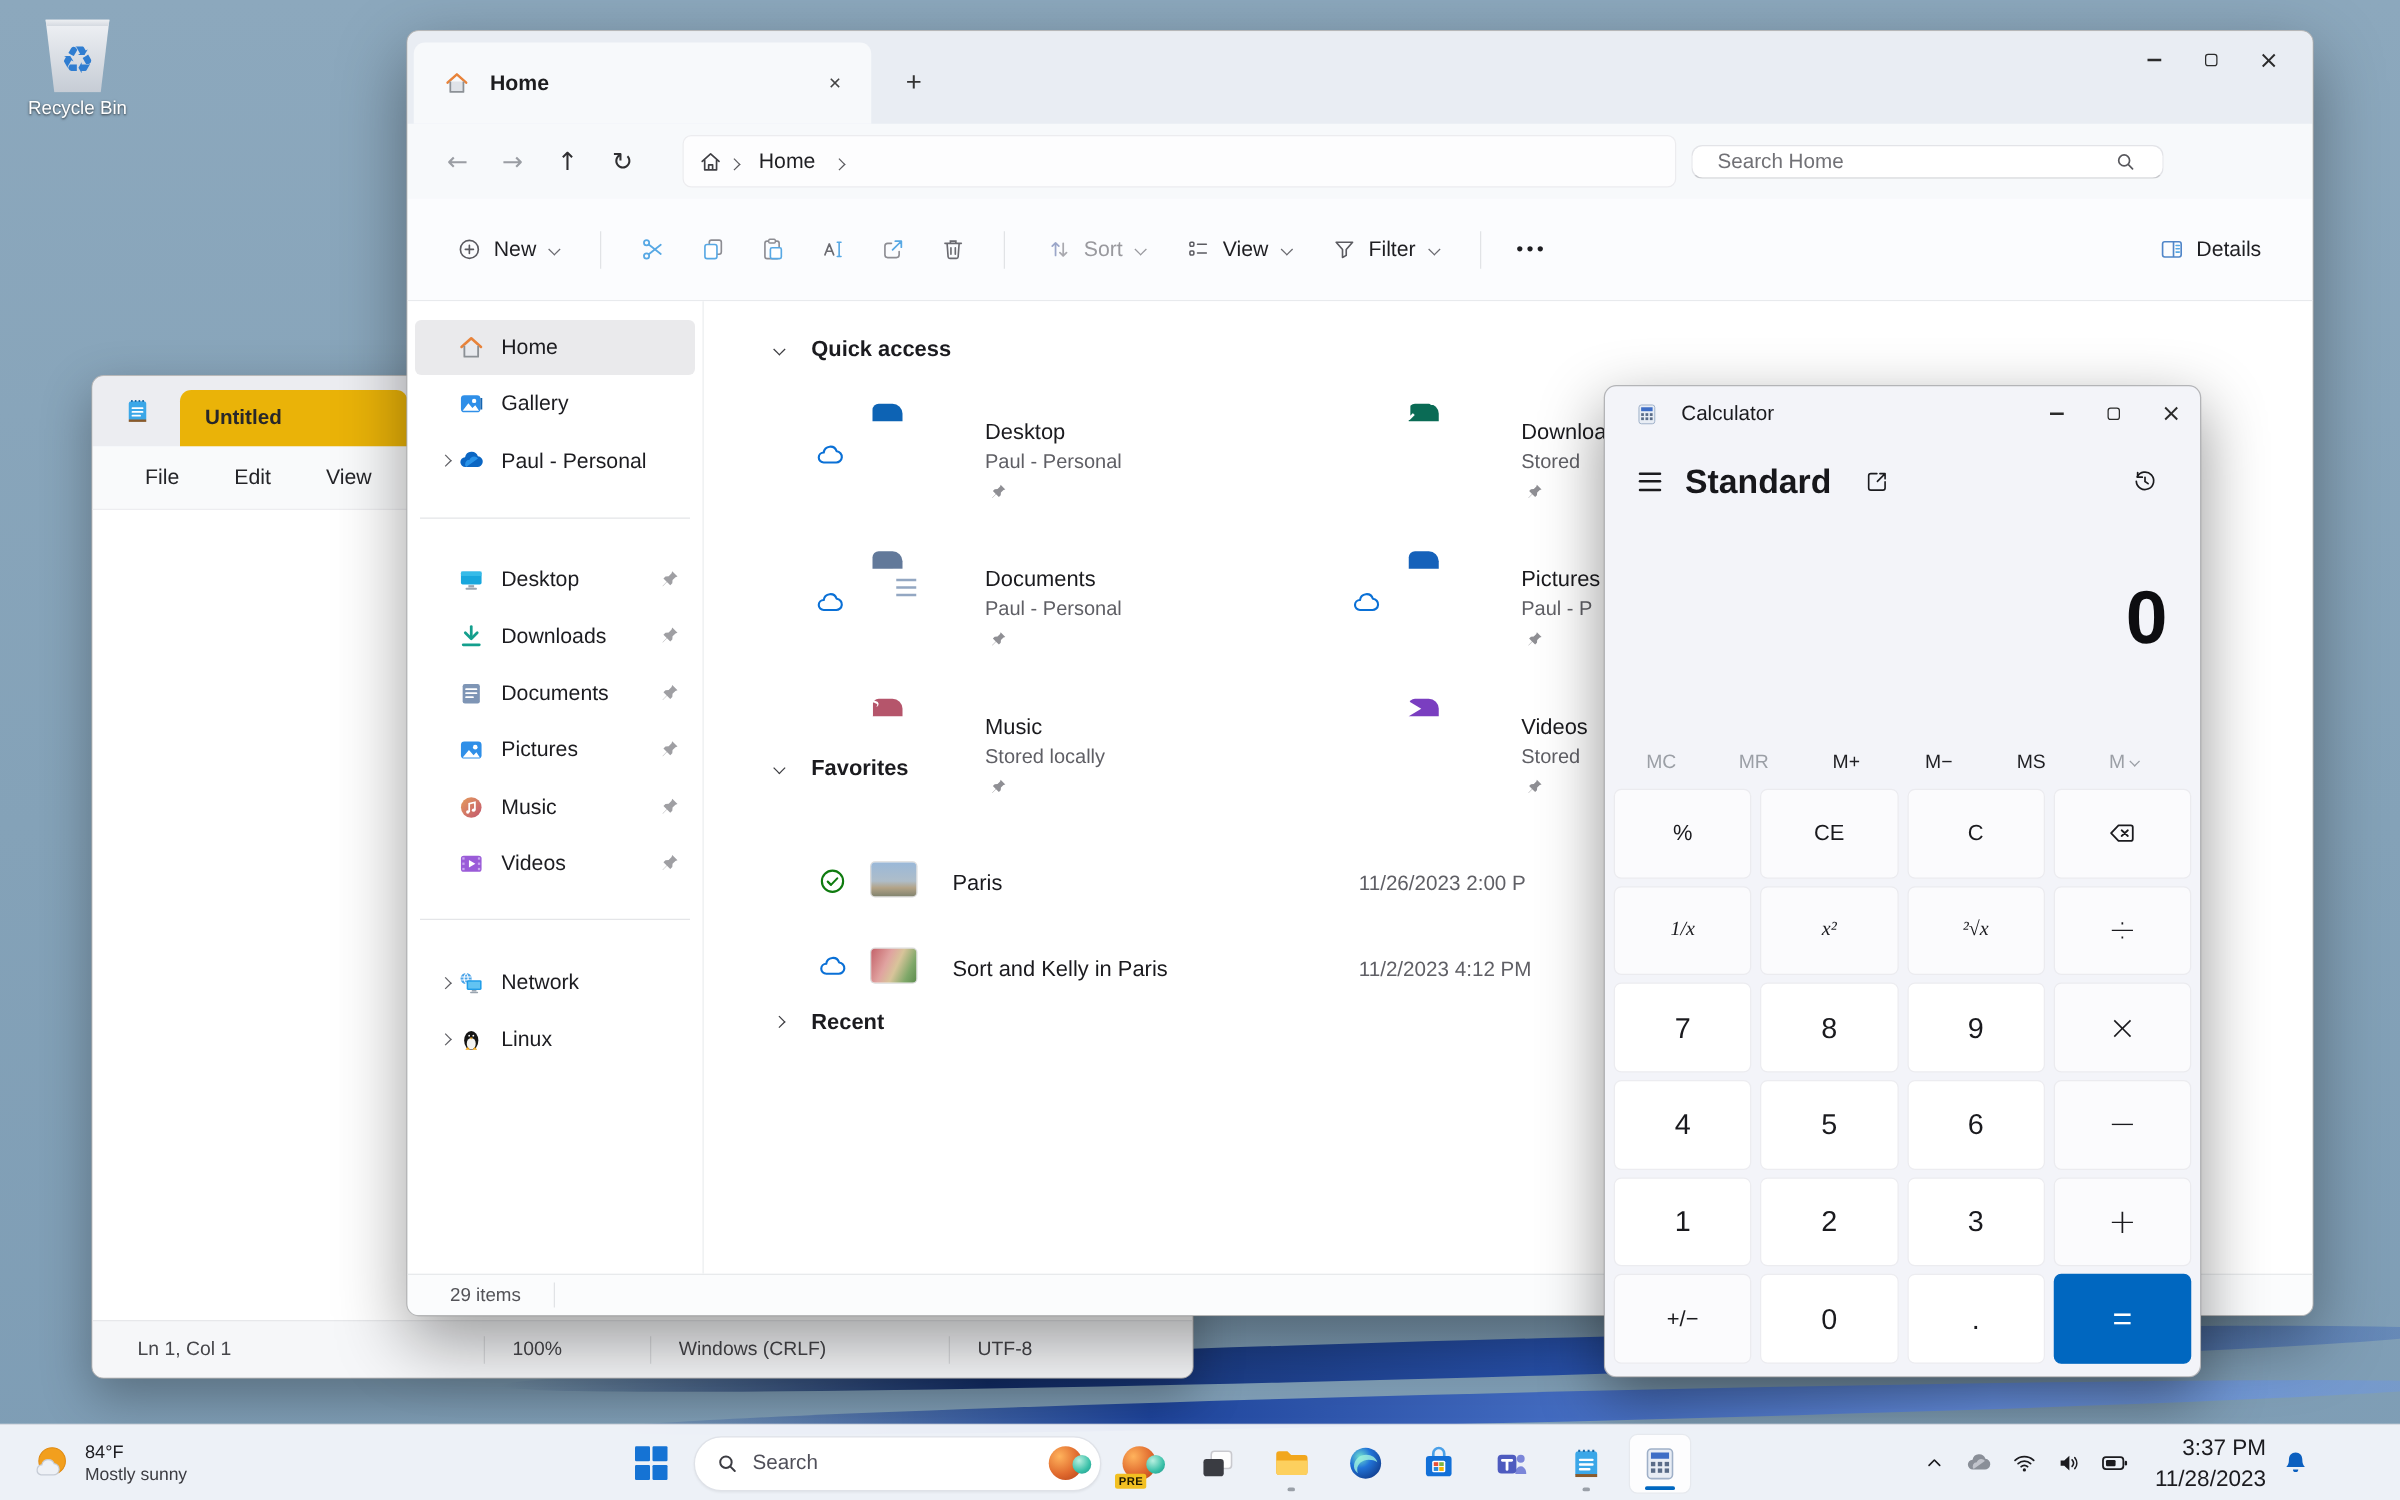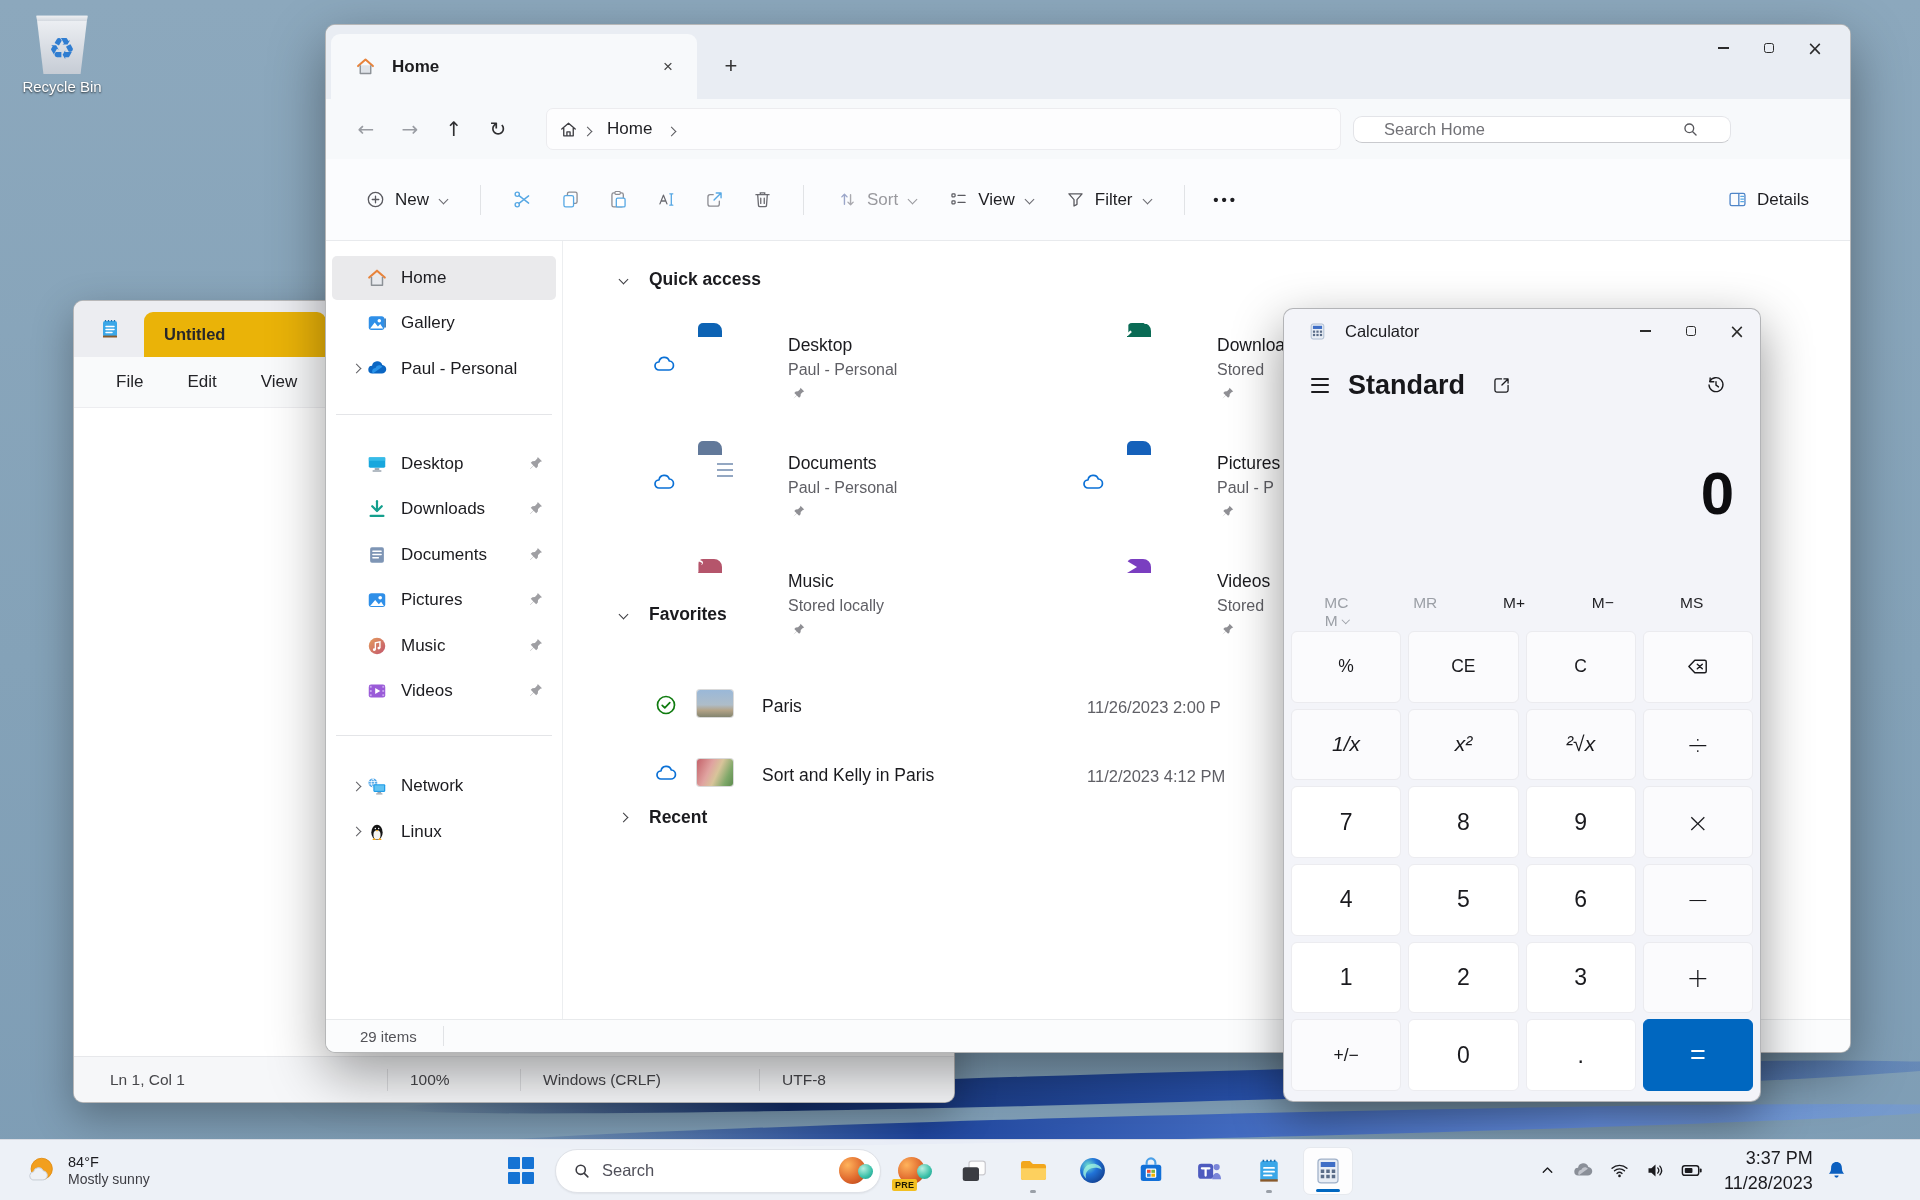--- a/index.html
+++ b/index.html
@@ -50,21 +50,21 @@
   .fe-tab-title{font-size:17px;font-weight:700;color:#1d1d1f;margin-left:16px;flex:1}
   .fe-tab-close{width:30px;height:30px;border-radius:5px;display:flex;align-items:center;justify-content:center;font-size:17px;color:#444}
   .fe-newtab{position:absolute;left:388px;top:24px;width:34px;height:34px;border-radius:6px;display:flex;align-items:center;justify-content:center;font-size:22px;color:#333}
   .fe-ctls{position:absolute;right:12px;top:4px;display:flex}
   .fe-nav{height:60px;background:#f7f9fb;display:flex;align-items:center;padding:0 0 0 18px}
   .fe-arrow{width:44px;height:40px;display:flex;align-items:center;justify-content:center;font-size:20px;color:#2f2f31;border-radius:6px;font-family:"DejaVu Sans",sans-serif}
   .fe-arrow.dim{color:#9a9da3}
   .fe-crumbbar{margin-left:26px;width:795px;height:42px;background:#fdfdfe;border:1px solid #ececef;border-radius:7px;display:flex;align-items:center;padding:0 12px;gap:4px}
   .fe-crumb{font-size:17px;color:#1f1f23;padding:2px 10px;border-radius:4px}
   .fe-crumb-sep{color:#5a5a5e;font-size:15px;margin:0 2px;display:flex}
-  .fe-search{margin-left:12px;width:378px;height:27px;background:#ffffff;border:1px solid #e3e4e8;border-bottom-color:#c9cace;border-radius:9px;display:flex;align-items:center;padding:0 30px}
+  .fe-search{margin-left:12px;width:378px;height:27px;background:#ffffff;border:1px solid #e3e4e8;border-bottom-color:#c9cace;border-radius:9px;display:flex;align-items:center;padding:0 20px}
   .fe-search input{border:none;outline:none;flex:1;font-size:16.5px;color:#333;background:transparent}
   .fe-search input::placeholder{color:#717176}
   .fe-cmdbar{height:82px;background:#fbfcfe;border-bottom:1px solid #e8eaed;display:flex;align-items:center;padding:0 26px;gap:6px}
   .cmd-btn{display:flex;align-items:center;gap:9px;padding:9px 13px;border-radius:6px;font-size:17px;color:#1e1e22}
   .cmd-btn .lbl{margin-right:2px}
   .cmd-ic{width:42px;height:40px;display:flex;align-items:center;justify-content:center;border-radius:6px}
   .fe-cmdbar .vdiv{height:30px;margin:0 14px}
   .cmd-btn.disabled{color:#99999e}
   .dots3{letter-spacing:3px;font-weight:700;font-size:15px;color:#1e1e22}
 
@@ -127,29 +127,29 @@
   .calc-titlebar{height:44px;display:flex;align-items:center;padding-left:24px}
   .calc-title{font-size:16.5px;color:#1b1b1f;margin-left:18px;flex:1}
   .calc-head{height:52px;display:flex;align-items:center;padding:0 24px 0 16px;margin-top:6px}
   .burger{width:40px;height:38px;border-radius:6px;display:flex;flex-direction:column;align-items:center;justify-content:center;gap:4.5px}
   .burger i{width:18px;height:2px;background:#1b1b1f;border-radius:1px}
   .calc-mode{font-size:27px;font-weight:700;color:#17171b;margin-left:8px}
   .ontop{margin-left:16px}
   .hist{margin-left:auto}
   .iconbtn{width:40px;height:38px;border-radius:6px;display:flex;align-items:center;justify-content:center}
   .calc-display{position:absolute;top:150px;right:26px;left:20px;text-align:right;font-size:60px;font-weight:700;color:#0d0d10}
-  .calc-mem{position:absolute;top:285px;left:8px;right:24px;display:grid;grid-template-columns:repeat(5,1fr);height:32px}
+  .calc-mem{position:absolute;top:285px;left:8px;right:24px;display:grid;grid-template-columns:repeat(6,1fr);height:32px}
   .mem-btn{display:flex;align-items:center;justify-content:center;font-size:15.5px;color:#1f1f23;gap:5px;border-radius:5px}
   .mem-btn.disabled{color:#9b9fa6}
   .mem-btn .chev{width:5.5px;height:5.5px;margin-top:-3px}
   .keypad{position:absolute;left:7px;right:7px;top:322px;bottom:10px;display:grid;grid-template-columns:repeat(4,1fr);grid-template-rows:repeat(6,1fr);gap:6px 7px}
   .key{background:#fbfbfd;border:1px solid #ebebef;border-radius:6px;display:flex;align-items:center;justify-content:center;font-size:17.5px;color:#1a1a1e}
   .key.num{background:#ffffff;font-size:23px;font-weight:500;border-color:#ececf0}
   .key.op{font-size:27px;font-weight:300;font-family:"DejaVu Sans",sans-serif}
-  .key.math{font-style:italic;font-family:Liberation Sans, sans-serif;font-size:21px}
+  .key.math{font-style:italic;font-family:Liberation Serif, serif;font-size:16px}
   .key.equals{background:#0067c0;border-color:#0067c0;color:#fff;font-size:27px;font-weight:400}
 
   
   #taskbar{position:absolute;left:0;right:0;bottom:0;height:61px;background:rgba(243,246,251,.95);border-top:1px solid rgba(120,130,145,.18);z-index:50}
   .tb-weather{position:absolute;left:10px;top:0;height:61px;display:flex;align-items:center;gap:10px;padding:0 14px;border-radius:6px}
   .wx-texts{line-height:1.25}
   .wx-temp{font-size:14.5px;color:#1c1c20}
   .wx-cond{font-size:14px;color:#3c3c42}
   .tb-center{position:absolute;left:496px;top:0;height:61px;display:flex;align-items:center;gap:9px}
   .tb-btn{width:50px;height:48px;border-radius:7px;display:flex;align-items:center;justify-content:center;position:relative}

